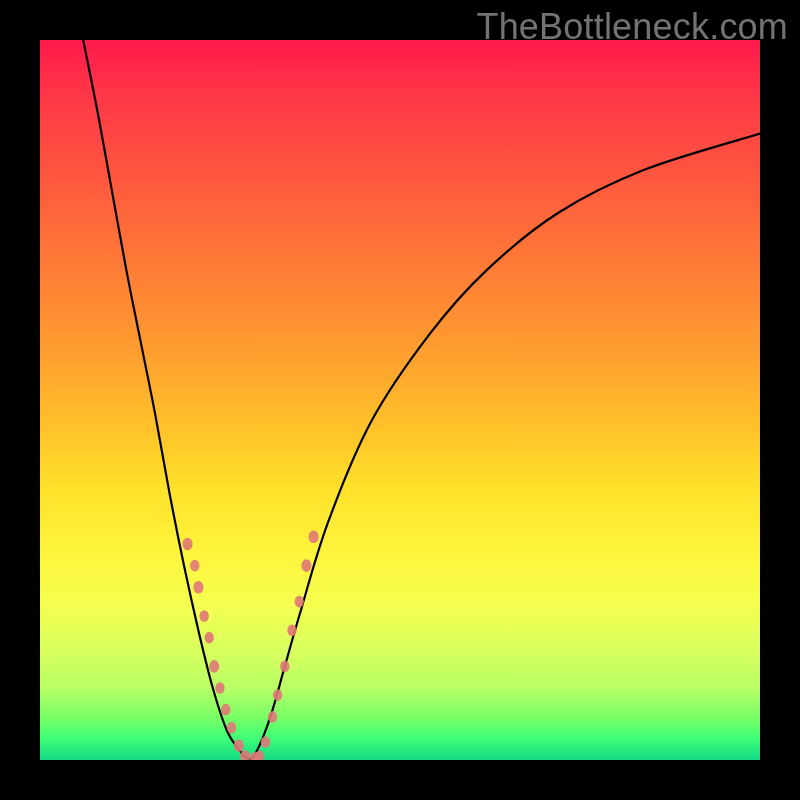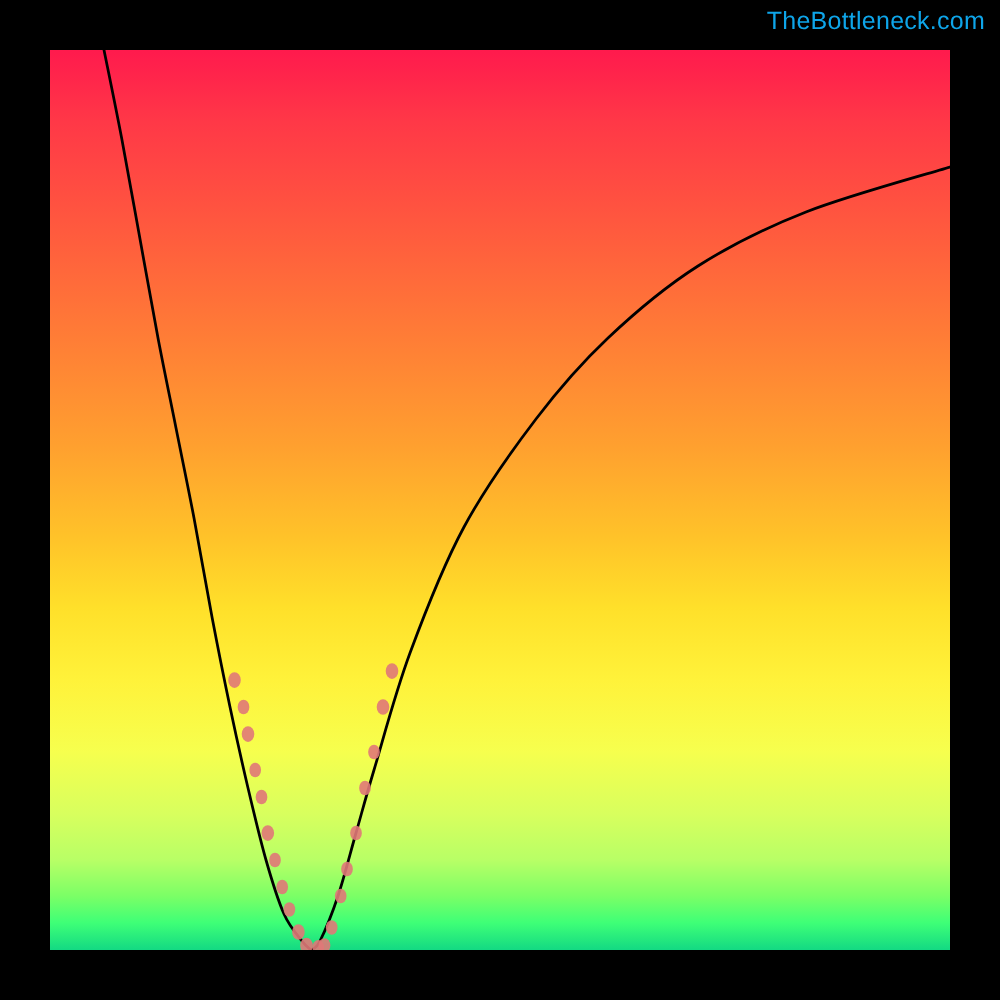--- a/index.html
+++ b/index.html
@@ -40,22 +40,22 @@
       #b8ff66 90%,
       #7bff66 94%,
       #3eff77 97%,
       #13d983 100%
     );
   }
   .watermark {
     position: absolute;
     top: 6px;
     right: 12px;
-    color: #0ea5e9;
-    font-size: 20px;
+    color: #737373;
+    font-size: 36px;
     font-weight: 500;
     letter-spacing: 0.2px;
     pointer-events: none;
   }
   svg.curve {
     position: absolute;
     top: 0;
     left: 0;
     width: 720px;
     height: 720px;

